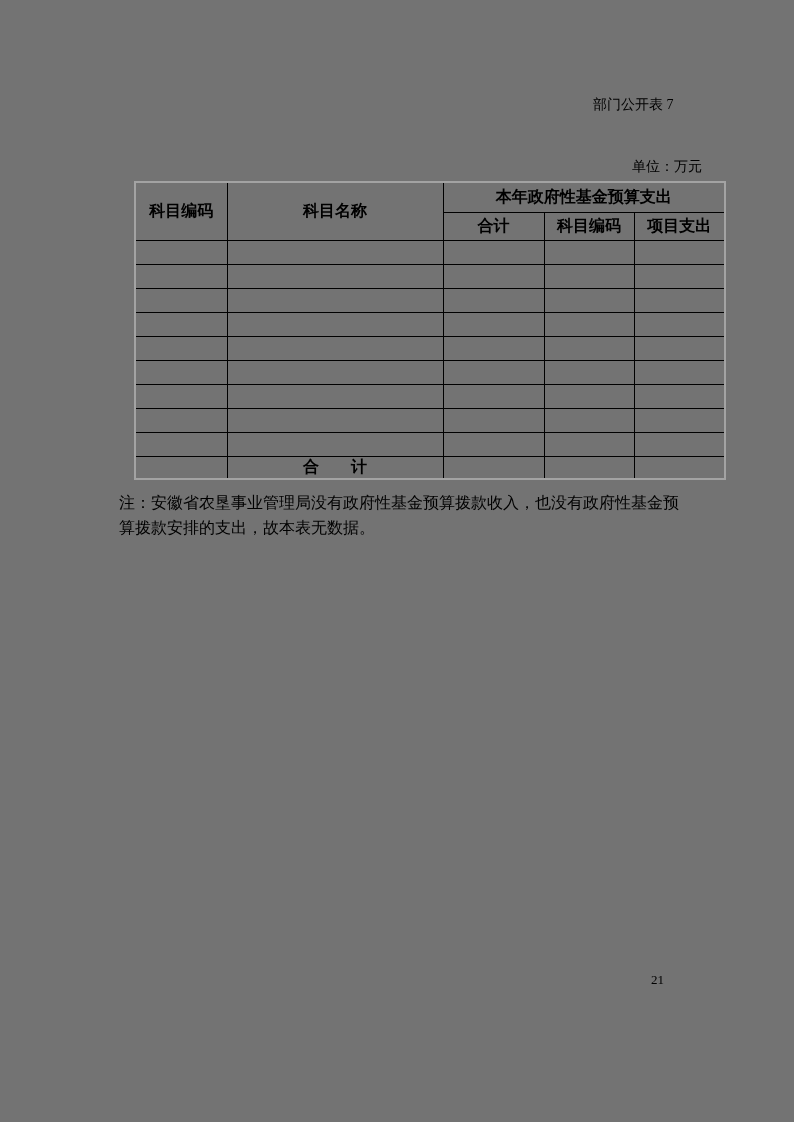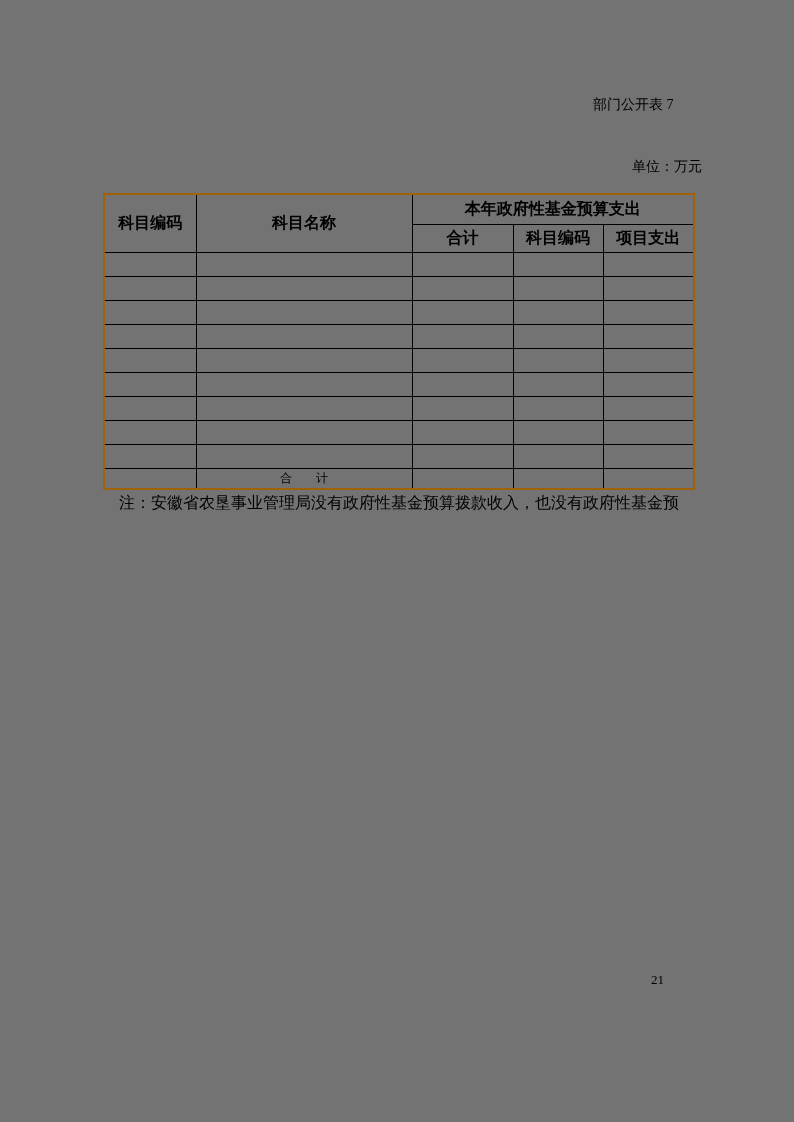--- a/index.html
+++ b/index.html
@@ -39,47 +39,46 @@
     position: absolute;
     top: 158px;
     left: 604px;
     font-size: 14px;
     white-space: nowrap;
     margin-left: 28px;
   }
   table.budget-table {
     position: absolute;
     top: 181px;
-    left: 103px;
+    left: 134px;
     width: 590px;
     border-collapse: collapse;
     table-layout: fixed;
-    border: 2px solid #a16207;
-    margin-top: 12px;
+    border: 2px solid #a3a3a3;
   }
   table.budget-table th,
   table.budget-table td {
     border: 1px solid #000000;
     padding: 0;
     text-align: center;
     vertical-align: middle;
     font-family: "Liberation Serif", serif;
     overflow: hidden;
   }
   table.budget-table thead th {
     font-size: 16px;
     font-weight: bold;
   }
   tr.hrow1 { height: 30px; }
   tr.hrow2 { height: 28px; }
   tbody.body-rows tr { height: 24px; }
   tr.total-row { height: 21px; }
   td.total-label {
-    font-size: 12px;
-    font-weight: normal;
+    font-size: 16px;
+    font-weight: bold;
   }
   .note {
     position: absolute;
     top: 490px;
     left: 119px;
     width: 588px;
     font-size: 16px;
     line-height: 25px;
   }
   .page-number {
@@ -191,17 +190,18 @@
         <td class="total-label">合　　计</td>
         <td></td>
         <td></td>
         <td></td>
       </tr>
     </tfoot>
   </table>
 
   <div class="note">
     <div>注：安徽省农垦事业管理局没有政府性基金预算拨款收入，也没有政府性基金预</div>
+    <div>算拨款安排的支出，故本表无数据。</div>
   </div>
 
   <div class="page-number">21</div>
 
 </div>
 
 </body></html>

